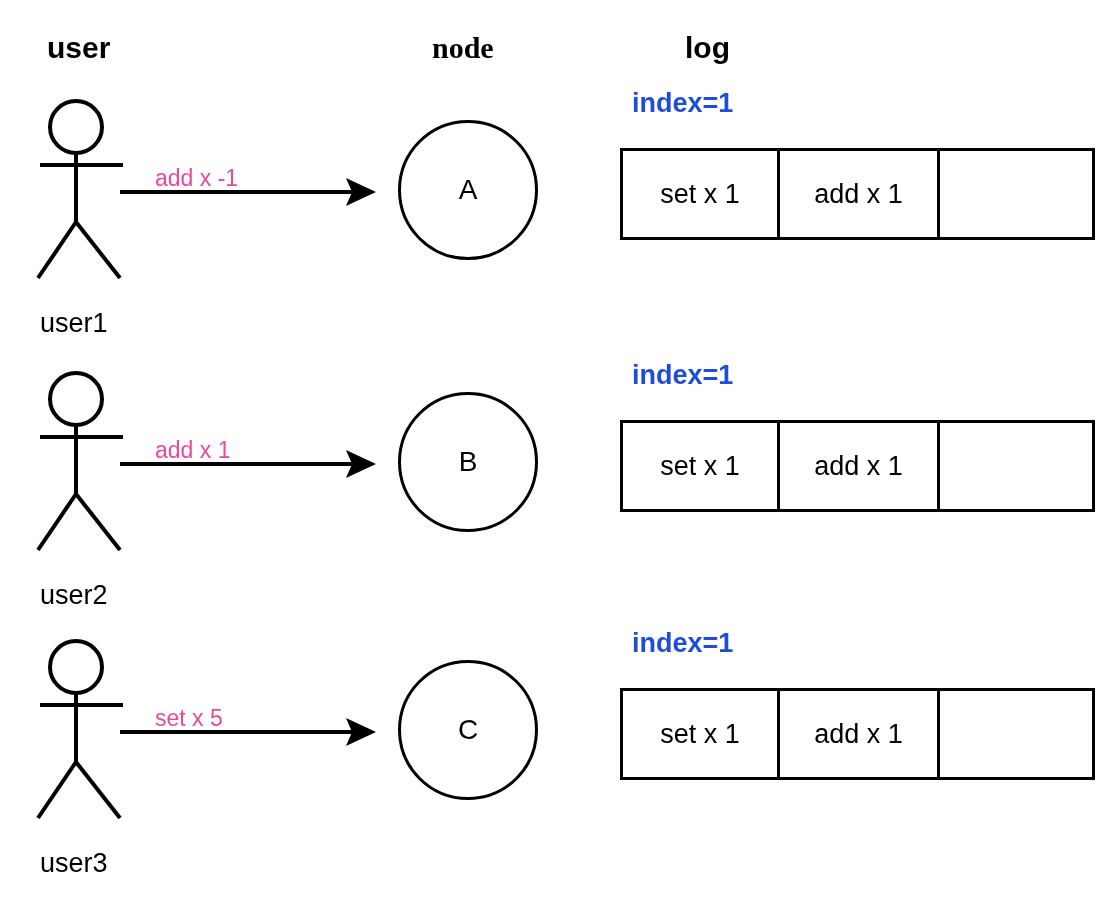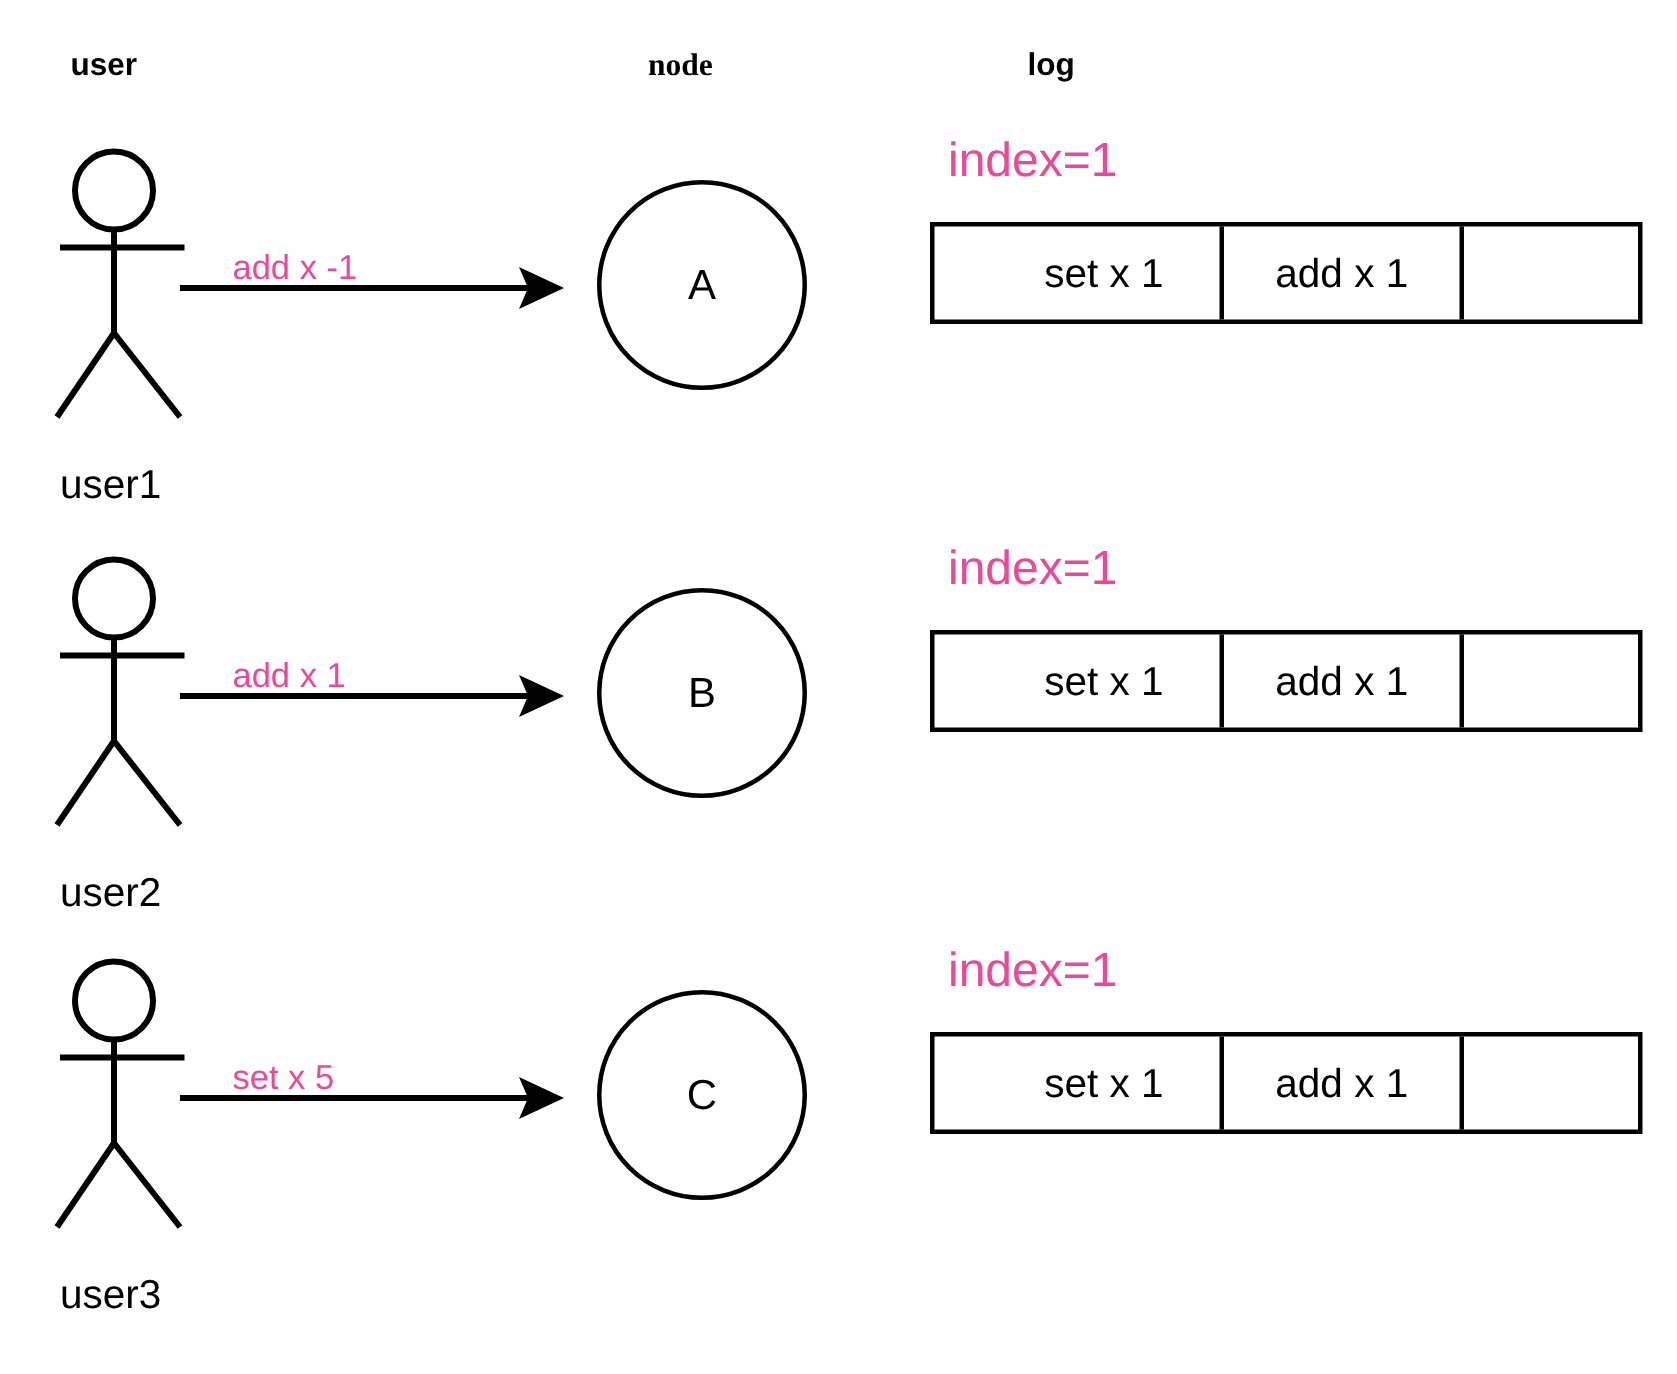--- a/index.html
+++ b/index.html
@@ -13,21 +13,21 @@
   }
   #canvas {
     position: relative;
     width: 1118px;
     height: 916px;
     background: #ffffff;
     overflow: hidden;
   }
   .col-header {
     position: absolute;
-    font-size: 21px;
+    font-size: 30px;
     font-weight: bold;
     line-height: 1;
     white-space: nowrap;
     color: #000;
   }
   .hdr-user { left: 47px;  top: 33px; }
   .hdr-node { left: 432px; top: 33px; font-family: Liberation Serif, serif; }
   .hdr-log  { left: 685px; top: 33px; }
 
   .row {
@@ -106,37 +106,37 @@
     justify-content: center;
     font-size: 28px;
     line-height: 1;
     color: #000;
   }
 
   .log-index {
     position: absolute;
     left: 632px;
     top: 90px;
-    font-size: 32px;
-    line-height: 1;
-    white-space: nowrap;
-    color: #ec4899;
+    font-size: 27px;
+    line-height: 1;
+    white-space: nowrap;
+    color: #1d4ed8;
+    font-weight: bold;
   }
 
   .log-table {
     position: absolute;
     left: 620px;
     top: 148px;
     width: 475px;
-    height: 68px;
+    height: 92px;
     display: flex;
     border: 3px solid #000;
     box-sizing: border-box;
     background: #fff;
-    padding-left: 36px;
   }
   .log-cell {
     flex: 0 0 auto;
     display: flex;
     align-items: center;
     justify-content: center;
     font-size: 27px;
     color: #000;
     box-sizing: border-box;
     border-right: 3px solid #000;

